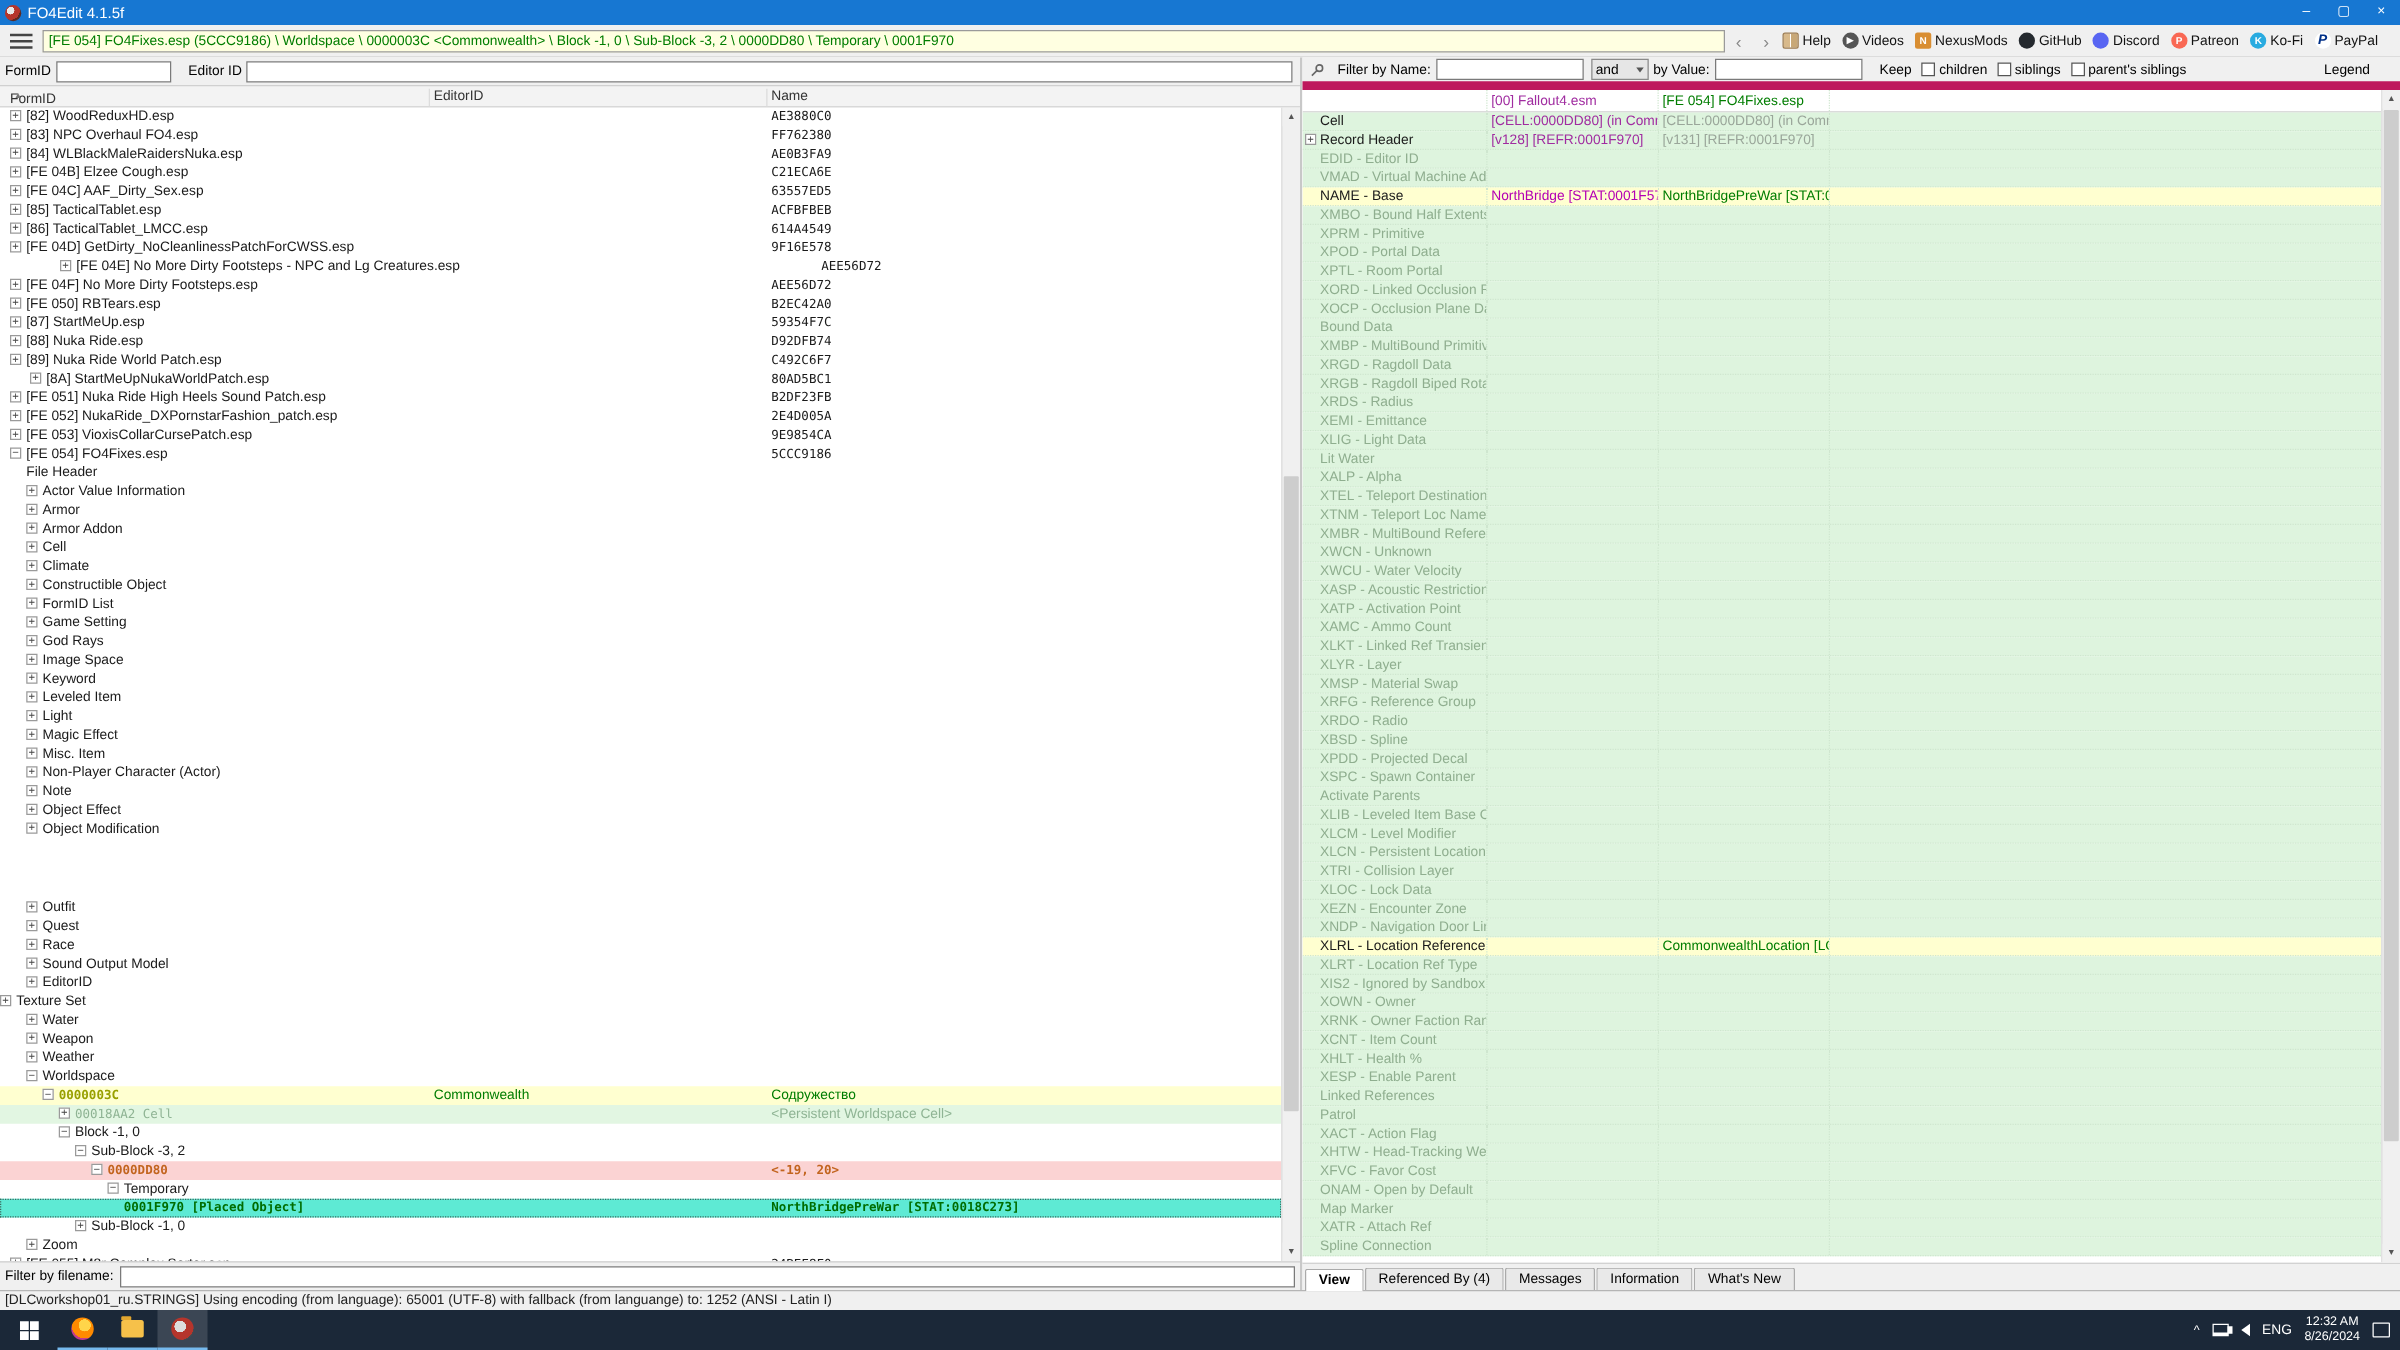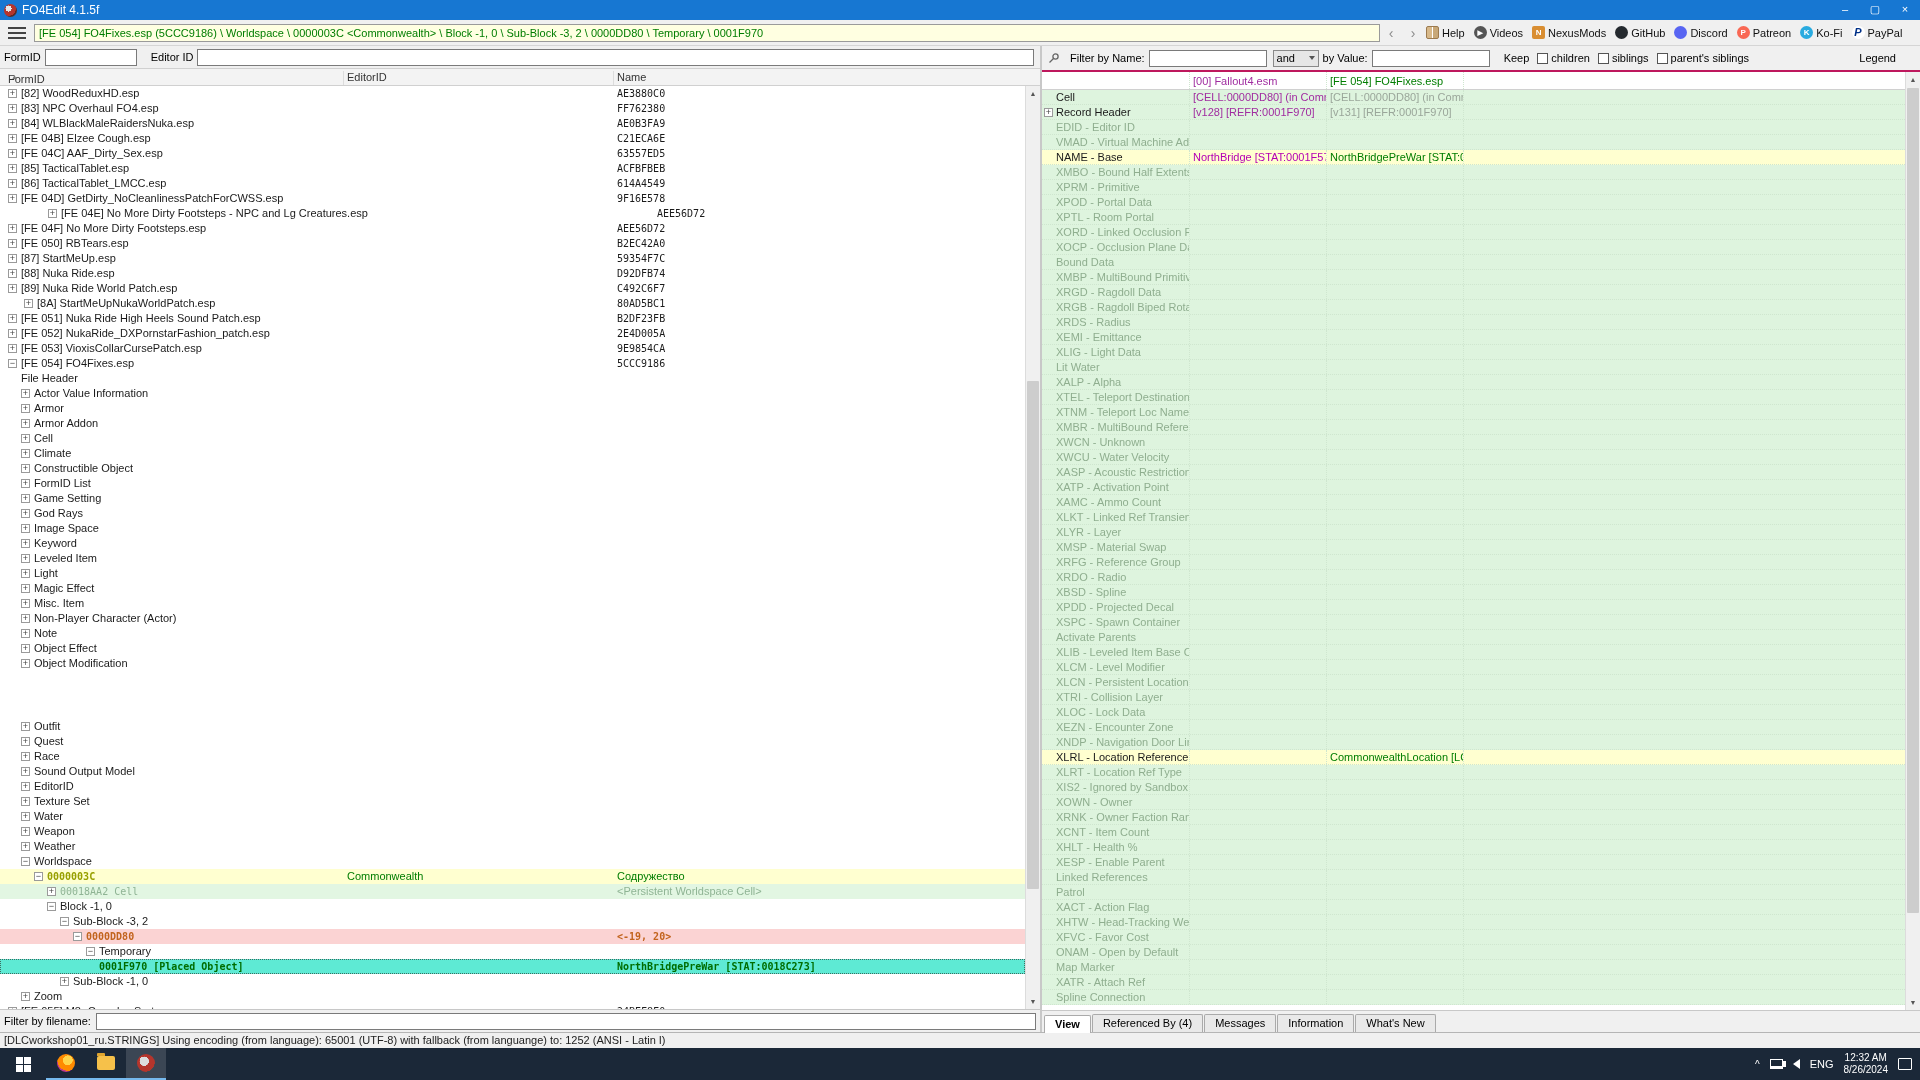--- a/index.html
+++ b/index.html
@@ -76,21 +76,21 @@
   .vscroll { position:absolute; top:0; bottom:0; right:0; width:15px; background:#f0f0f0; border-left:1px solid #dcdcdc; }
   .varrow { height:15px; text-align:center; font-size:7px; color:#555; line-height:15px; background:#f0f0f0; }
   .vthumb { position:absolute; left:1px; right:1px; background:#cdcdcd; border-radius:1px; }
 
   
   .fname-bar { height:22px; display:flex; align-items:center; background:#f0f0f0; font-size:11px; padding:0 4px; flex:0 0 auto; }
   .fname-bar label { margin-right:5px; }
   .fname-input { flex:1; }
 
   
-  .rfilter { height:26px; display:flex; align-items:center; font-size:11px; background:#f0f0f0; border-bottom:2px solid #be185d; padding:0 6px; flex:0 0 auto; }
+  .rfilter { height:26px; display:flex; align-items:center; font-size:11px; background:#f0f0f0; border-bottom:7px solid #be185d; padding:0 6px; flex:0 0 auto; }
   .pin { margin-right:6px; }
   .rfilter label { margin:0 4px; }
   .name-input { width:118px; } .value-input { width:118px; }
   .op-select { width:46px; height:17px; background:#e6e6e6; border:1px solid #8a8a8a; margin-left:6px;
                display:flex; align-items:center; justify-content:space-between; padding:0 3px; }
   .op-caret { width:0; height:0; border-left:3px solid transparent; border-right:3px solid transparent; border-top:4px solid #555; }
   .keep { margin-left:14px; }
   .cb { width:11px; height:11px; border:1px solid #555; background:#fff; display:inline-block; vertical-align:-2px; margin:0 3px 0 8px; }
   .legend { margin-left:auto; margin-right:18px; }
 
@@ -251,21 +251,21 @@
             <div class="trow " style="padding-left: 21px;"><span class="exp">+</span><span class="fid">Misc. Item</span></div>
             <div class="trow " style="padding-left: 21px;"><span class="exp">+</span><span class="fid">Non-Player Character (Actor)</span></div>
             <div class="trow " style="padding-left: 21px;"><span class="exp">+</span><span class="fid">Note</span></div>
             <div class="trow " style="padding-left: 21px;"><span class="exp">+</span><span class="fid">Object Effect</span></div>
             <div class="trow " style="padding-left: 21px;"><span class="exp">+</span><span class="fid">Object Modification</span></div>
             <div class="trow " style="padding-left: 21px; margin-top: 48px;"><span class="exp">+</span><span class="fid">Outfit</span></div>
             <div class="trow " style="padding-left: 21px;"><span class="exp">+</span><span class="fid">Quest</span></div>
             <div class="trow " style="padding-left: 21px;"><span class="exp">+</span><span class="fid">Race</span></div>
             <div class="trow " style="padding-left: 21px;"><span class="exp">+</span><span class="fid">Sound Output Model</span></div>
             <div class="trow " style="padding-left: 21px;"><span class="exp">+</span><span class="fid">EditorID</span></div>
-            <div class="trow " style="padding-left: 21px;"><span class="exp">+</span><span class="fid">Texture Set</span></div>
+            <div class="trow " style=""><span class="exp">+</span><span class="fid">Texture Set</span></div>
             <div class="trow " style="padding-left: 21px;"><span class="exp">+</span><span class="fid">Water</span></div>
             <div class="trow " style="padding-left: 21px;"><span class="exp">+</span><span class="fid">Weapon</span></div>
             <div class="trow " style="padding-left: 21px;"><span class="exp">+</span><span class="fid">Weather</span></div>
             <div class="trow " style="padding-left: 21px;"><span class="exp">−</span><span class="fid">Worldspace</span></div>
             <div class="trow yellow" style="padding-left: 34px;"><span class="exp">−</span><span class="fid mono">0000003C</span><span class="cell-e">Commonwealth</span><span class="cell-n">Содружество</span></div>
             <div class="trow cellrow" style="padding-left: 47px;"><span class="exp">+</span><span class="fid mono">00018AA2 Cell</span><span class="cell-n">&lt;Persistent Worldspace Cell&gt;</span></div>
             <div class="trow " style="padding-left: 47px;"><span class="exp">−</span><span class="fid">Block -1, 0</span></div>
             <div class="trow " style="padding-left: 60px;"><span class="exp">−</span><span class="fid">Sub-Block -3, 2</span></div>
             <div class="trow pink" style="padding-left: 73px;"><span class="exp">−</span><span class="fid mono">0000DD80</span><span class="cell-n mono">&lt;-19, 20&gt;</span></div>
             <div class="trow " style="padding-left: 86px;"><span class="exp">−</span><span class="fid">Temporary</span></div>

